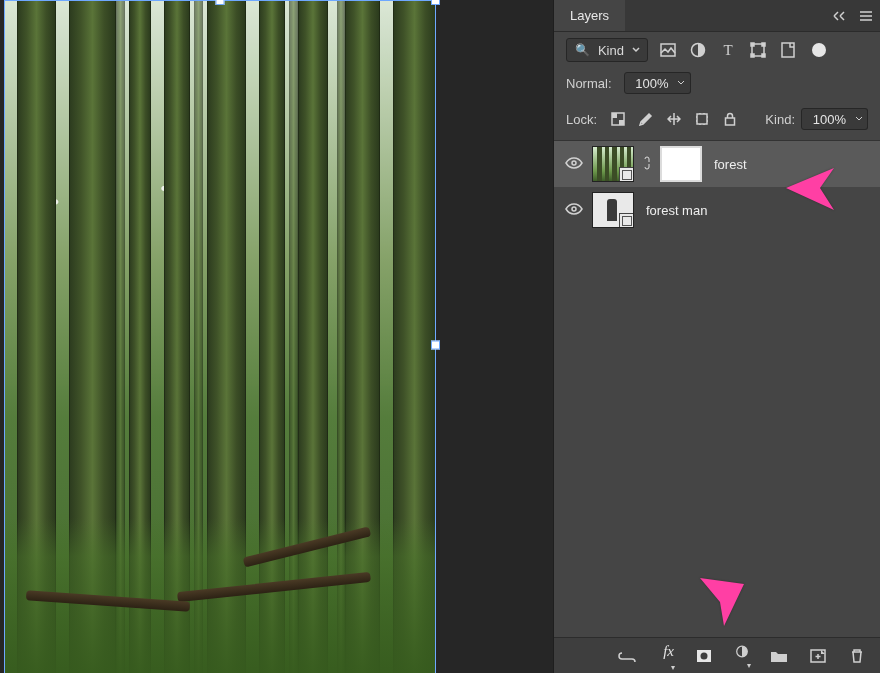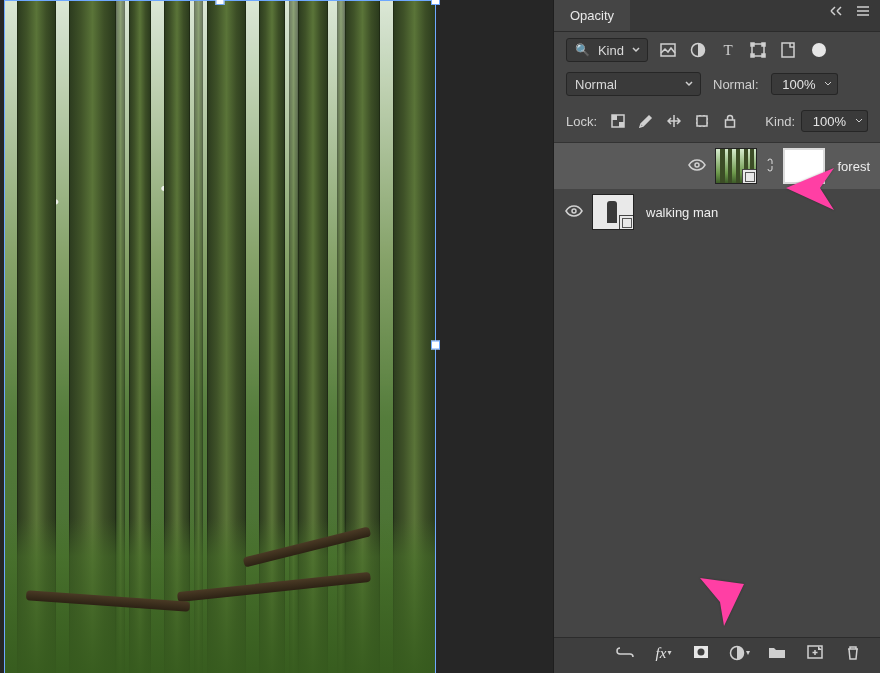--- a/index.html
+++ b/index.html
@@ -28,42 +28,42 @@
   }
   .log{ position:absolute; height:10px; background:linear-gradient(180deg,#4a3a25,#2c2214); border-radius:4px; }
   .selection { position:absolute; border:1px solid #6ea8ff; pointer-events:none; }
   .selhandle{ position:absolute; width:9px; height:9px; background:#fff; border:1px solid #6ea8ff; }
 
   
   .panel { flex:1; height:100%; background:#454545; display:flex; flex-direction:column; border-left:1px solid #1e1e1e; }
   .panel-header { display:flex; align-items:center; height:32px; background:#383838; border-bottom:1px solid #2b2b2b; }
   .tab { height:100%; padding:0 16px; display:flex; align-items:center; background:#454545; font-size:13px; color:#e8e8e8; font-weight:500; }
   .panel-header .spacer{flex:1}
-  .iconbtn{ width:22px; height:22px; display:flex; align-items:flex-start; justify-content:center; color:#d0d0d0; }
+  .iconbtn{ width:22px; height:22px; display:flex; align-items:flex-end; justify-content:center; color:#d0d0d0;flex-direction:column; }
   .iconbtn svg,.iconbtn span{ display:block; }
   .row { display:flex; align-items:center; gap:10px; padding:6px 12px; }
   .row2 { display:flex; align-items:center; gap:12px; padding:4px 12px 8px; }
   .dropdown{ display:flex; align-items:center; height:24px; background:#3a3a3a; border:1px solid #262626; border-radius:3px; padding:0 6px 0 8px; color:#d9d9d9; }
   .kind{ width:82px; }
   .blend{ width:135px; }
   .dropdown .chev{margin-left:auto;}
   .filter-icons{ display:flex; gap:10px; color:#d0d0d0; align-items:center;}
   .fi{ width:20px; height:20px; display:flex; align-items:center; justify-content:center;}
   .dot{ width:14px; height:14px; border-radius:50%; background:#e6e6e6; margin-left:4px;}
   .lbl{ color:#d0d0d0; }
   .valuebox{ display:flex; align-items:center; height:22px; background:#3a3a3a; border:1px solid #262626; border-radius:3px; padding:0 6px; color:#e4e4e4; min-width:52px; justify-content:flex-end;}
   .mini-drop{ width:18px; height:22px; display:flex; align-items:center; justify-content:center; border:1px solid #262626; border-left:none; background:#3a3a3a; border-radius:0 3px 3px 0; margin-left:-3px;}
   .lock-row{ border-bottom:1px solid #333; padding:6px 12px 10px;}
   .lock-icons{display:flex; gap:10px; align-items:center; color:#d6d6d6;}
   .lock-icons .fi{width:18px;height:18px;}
   .fill-group{margin-left:auto;display:flex;align-items:center;gap:6px;}
 
   .layer-list{ flex:1; overflow:auto; position:relative;}
   .layer{ display:flex; align-items:center; gap:8px; height:46px; padding:0 10px; color:#eee; }
-  .layer.selected{ background:#5a5a5a;justify-content:flex-end; }
+  .layer.selected{ background:#5a5a5a; }
   .eye{ width:20px; text-align:center; color:#e5e5e5; position:relative; }
   .thumb{ width:42px; height:36px; border:1px solid #222; background:#777; position:relative; overflow:hidden;}
   .thumb.forest-t .mini-forest{position:absolute;inset:0;
       background:linear-gradient(180deg,#d7ecd0 0%,#6e9a4d 70%,#3d5c28 100%);}
   .thumb.forest-t .mt{position:absolute;top:0;bottom:0;background:#3c4d26;}
   .thumb.man-t{ background:#e9e9e9;}
   .thumb.man-t::before{content:"";position:absolute;left:14px;top:6px;width:10px;height:22px;background:#3a3a3a;border-radius:3px 3px 0 0;}
   .linkicn{ color:#d6d6d6; }
   .mask{ width:42px; height:36px; background:#fff; border:2px solid #dcdcdc; }
   .layer-name{ padding-left:4px; }
@@ -112,21 +112,21 @@
     <div class="selection" style="left:4px; top:0px; width:432px; height:690px;">
       <div class="selhandle" style="left:50%;top:-5px;transform:translateX(-50%)"></div>
       <div class="selhandle" style="right:-5px;top:50%;transform:translateY(-50%)"></div>
       <div class="selhandle" style="right:-5px;top:-5px"></div>
     </div>
   </div>
 
   <div class="panel">
 
     <div class="panel-header">
-      <div class="tab">Opacity</div>
+      <div class="tab">Layers</div>
       <div class="spacer"></div>
       <div class="iconbtn">
         <svg width="16" height="12" viewBox="0 0 16 12">
             <path d="M2 6 L6 2 M2 6 L6 10 M8 6 L12 2 M8 6 L12 10"></path>
           </svg>
       </div>
       <div class="iconbtn" style="margin:0 6px 0 4px">
         <svg width="16" height="12" viewBox="0 0 16 12">
             <path d="M2 2h12M2 6h12M2 10h12"></path>
           </svg>
@@ -170,26 +170,20 @@
             <svg width="14" height="16" viewBox="0 0 14 16">
               <rect x="1" y="1" width="12" height="14"></rect>
               <path d="M9 1v4h4"></path>
             </svg>
           </div>
         <div class="dot"></div>
       </div>
     </div>
 
     <div class="row2">
-      <div class="dropdown blend">
-        <span>Normal</span>
-        <span class="chev"><svg width="10" height="10" viewBox="0 0 10 10">
-              <path d="M2 3l3 3 3-3"></path>
-            </svg></span>
-      </div>
       <span class="lbl">Normal:</span>
       <div style="display:flex">
         <div class="valuebox">100%</div>
         <div class="mini-drop">
             <svg width="10" height="10" viewBox="0 0 10 10">
               <path d="M2 3l3 3 3-3" stroke="#cfcfcf" fill="none"></path>
             </svg>
           </div>
       </div>
     </div>
@@ -269,21 +263,21 @@
       <div class="layer">
         <div class="eye">
           <svg width="18" height="12" viewBox="0 0 18 12">
               <path d="M1 6s3-5 8-5 8 5 8 5-3 5-8 5-8-5-8-5z"></path>
               <circle cx="9" cy="6" r="2"></circle>
             </svg>
         </div>
         <div class="thumb man-t">
           <div class="smart-badge"></div>
         </div>
-        <span class="layer-name">walking man</span>
+        <span class="layer-name">forest man</span>
       </div>
     </div>
 
     <div class="panel-footer">
       <div class="iconbtn dim">
           <svg width="18" height="12" viewBox="0 0 18 12">
             <path d="M6 6H4a3 3 0 010-6h0M12 6h2a3 3 0 010 6h0M6 6h6" transform="translate(0 3)"></path>
           </svg>
         </div>
       <div class="iconbtn">

